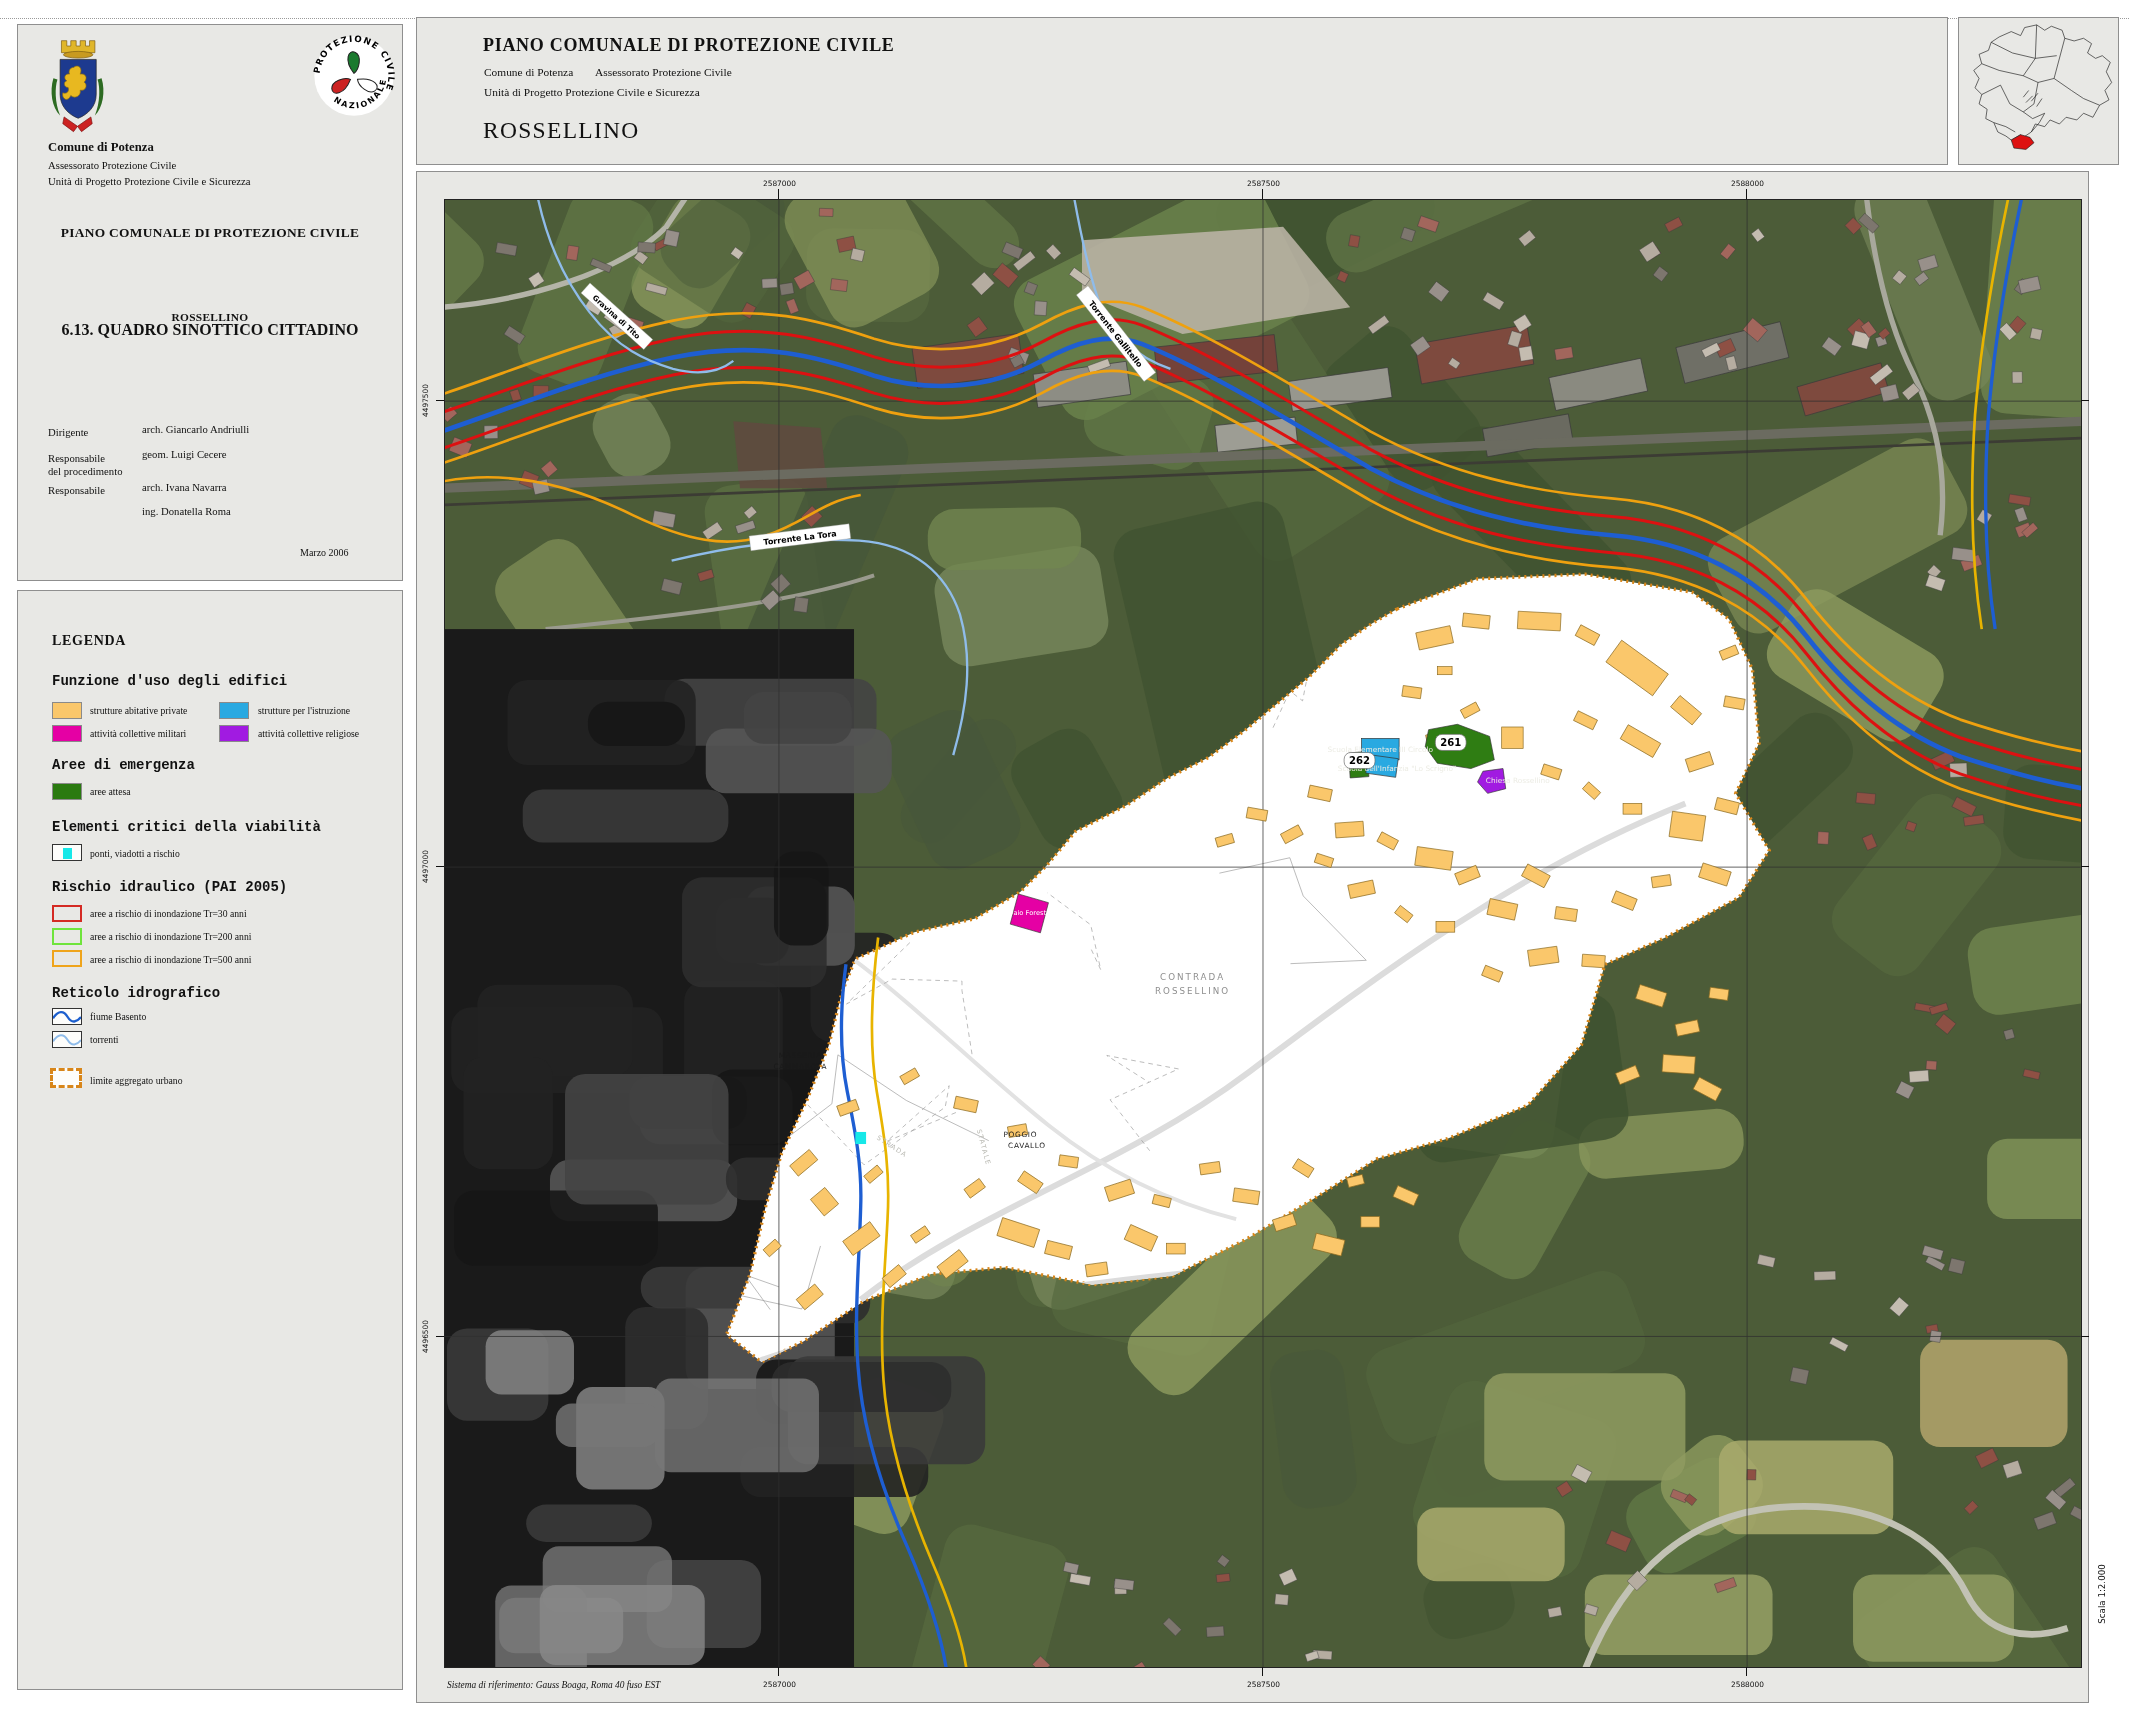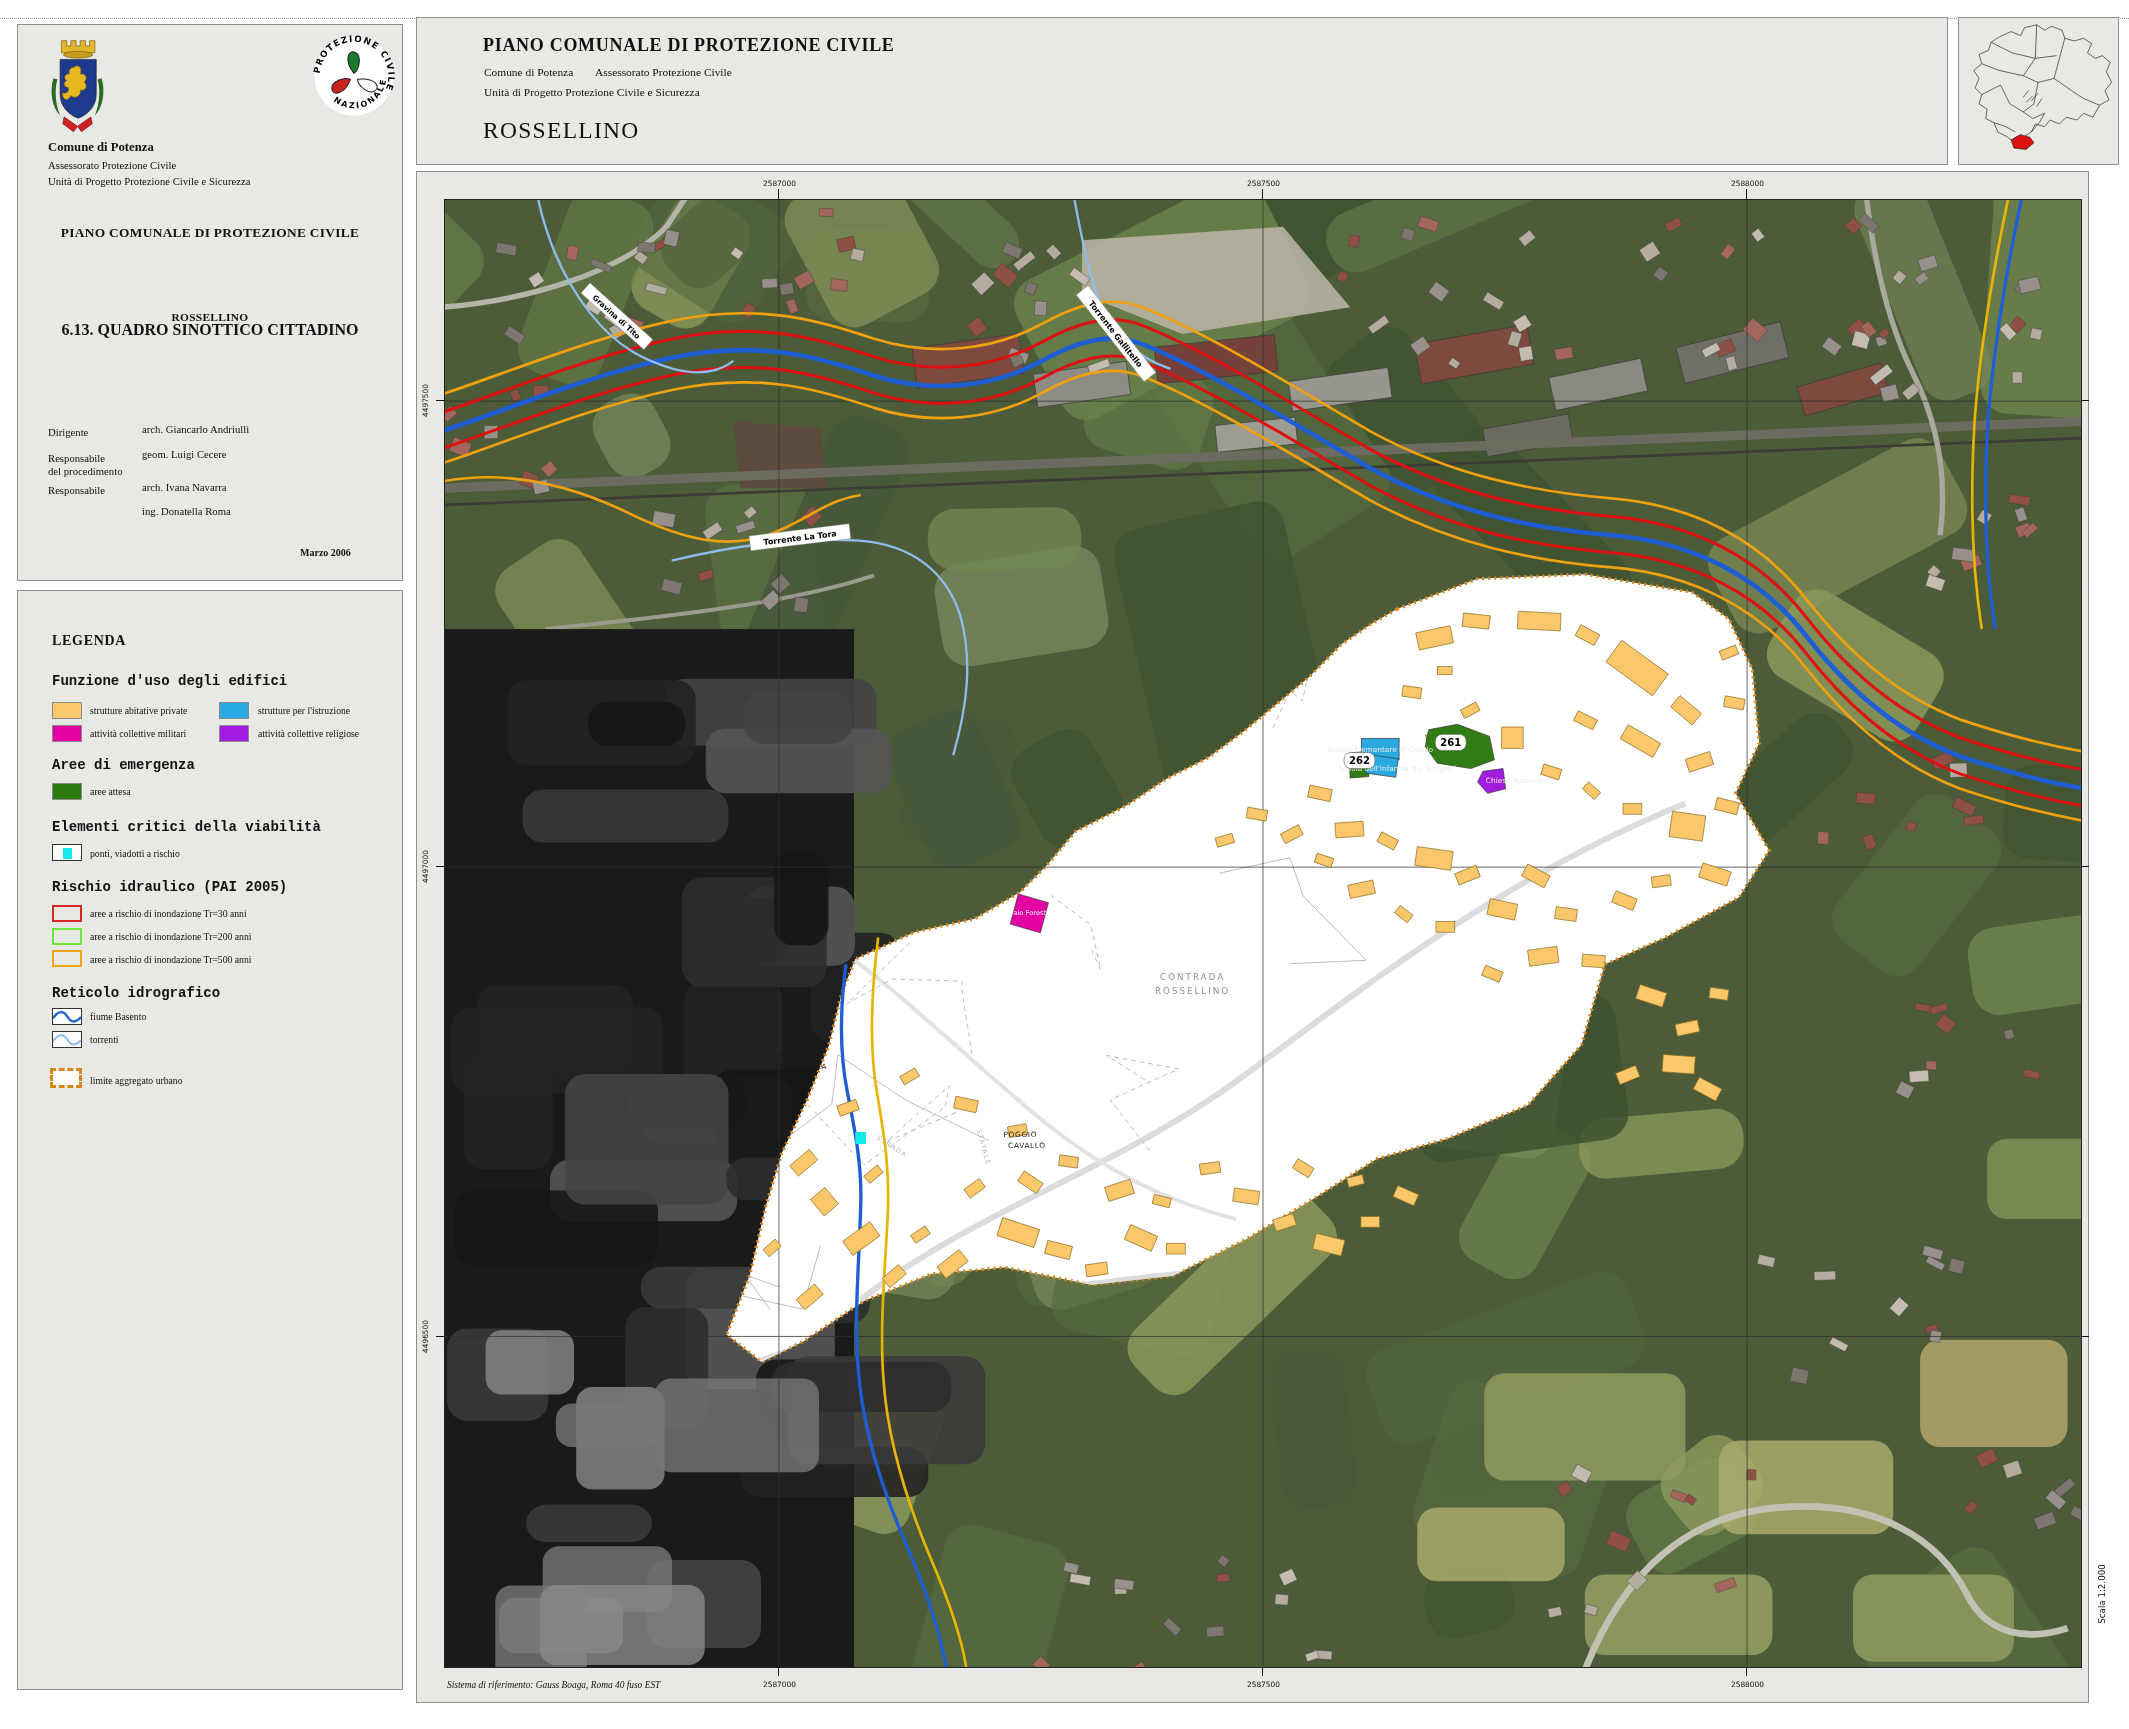--- a/index.html
+++ b/index.html
@@ -8,21 +8,21 @@
   .panel{position:absolute;background:#e8e8e5;border:1.3px solid #8f8f8f;box-sizing:border-box;}
   .abs{position:absolute;}
   .ctr{text-align:center;width:100%;}
   
   .org-name{font-size:12.7px;font-weight:bold;}
   .org-line{font-size:10.7px;}
   .plan-title{font-size:13.4px;font-weight:bold;letter-spacing:0.3px;}
   .sec-title{font-size:16px;font-weight:bold;margin-top:36px;}
   .sec-sub{font-size:11.4px;font-weight:bold;letter-spacing:0.3px;}
   .credit-role,.credit-val{font-size:10.7px;}
-  .date{font-size:10px;font-weight:bold;text-align:right;}
+  .date{font-size:10px;font-weight:normal;text-align:right;}
   
   .leg-title{font-size:14px;font-weight:bold;letter-spacing:0.7px;}
   .leg-sec{font-size:14px;font-weight:bold;font-family:Liberation Mono, monospace;}
   .leg-item{font-size:9.7px;}
   .swatch{position:absolute;width:29.5px;height:17.4px;box-sizing:border-box;}
   
   .hdr-title{font-size:18px;font-weight:bold;letter-spacing:0.7px;}
   .hdr-sub{font-size:11.4px;}
   .hdr-place{font-size:23.5px;letter-spacing:1.3px;}
   

